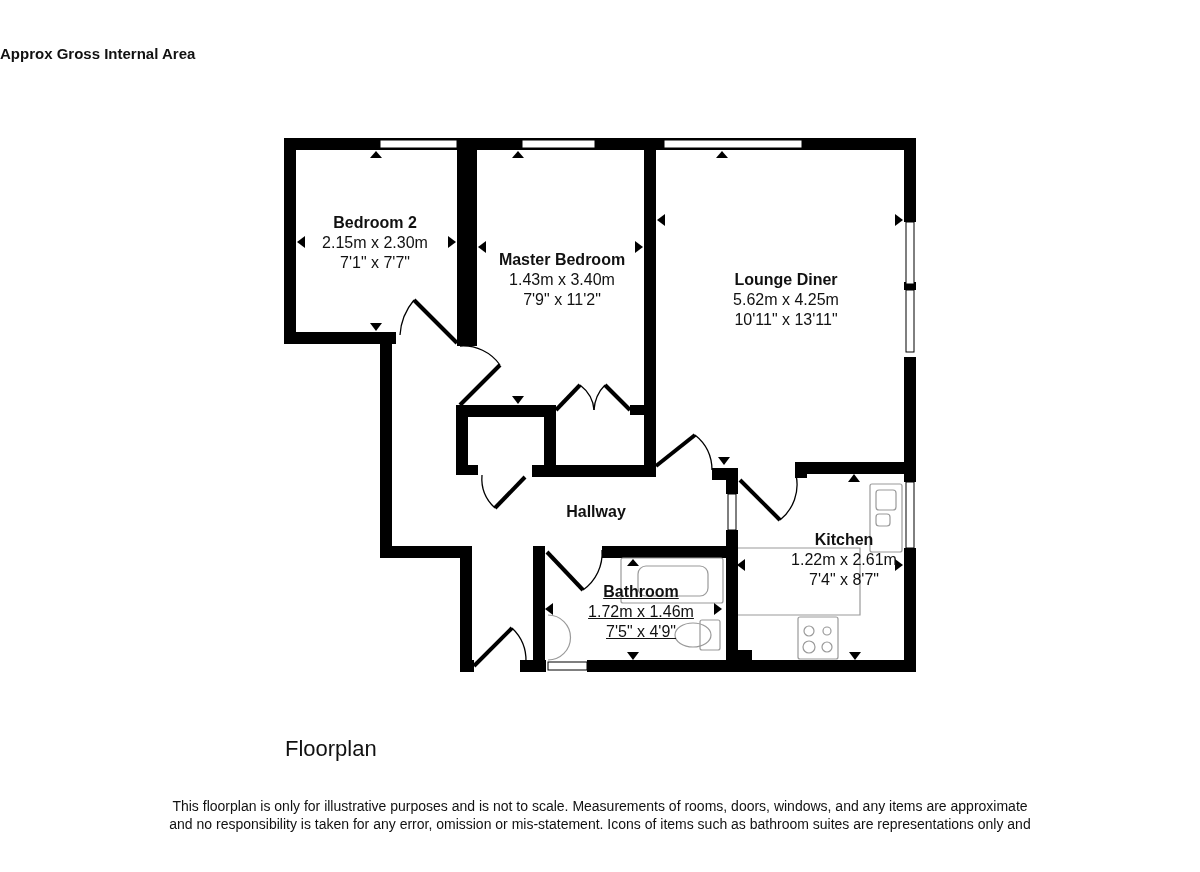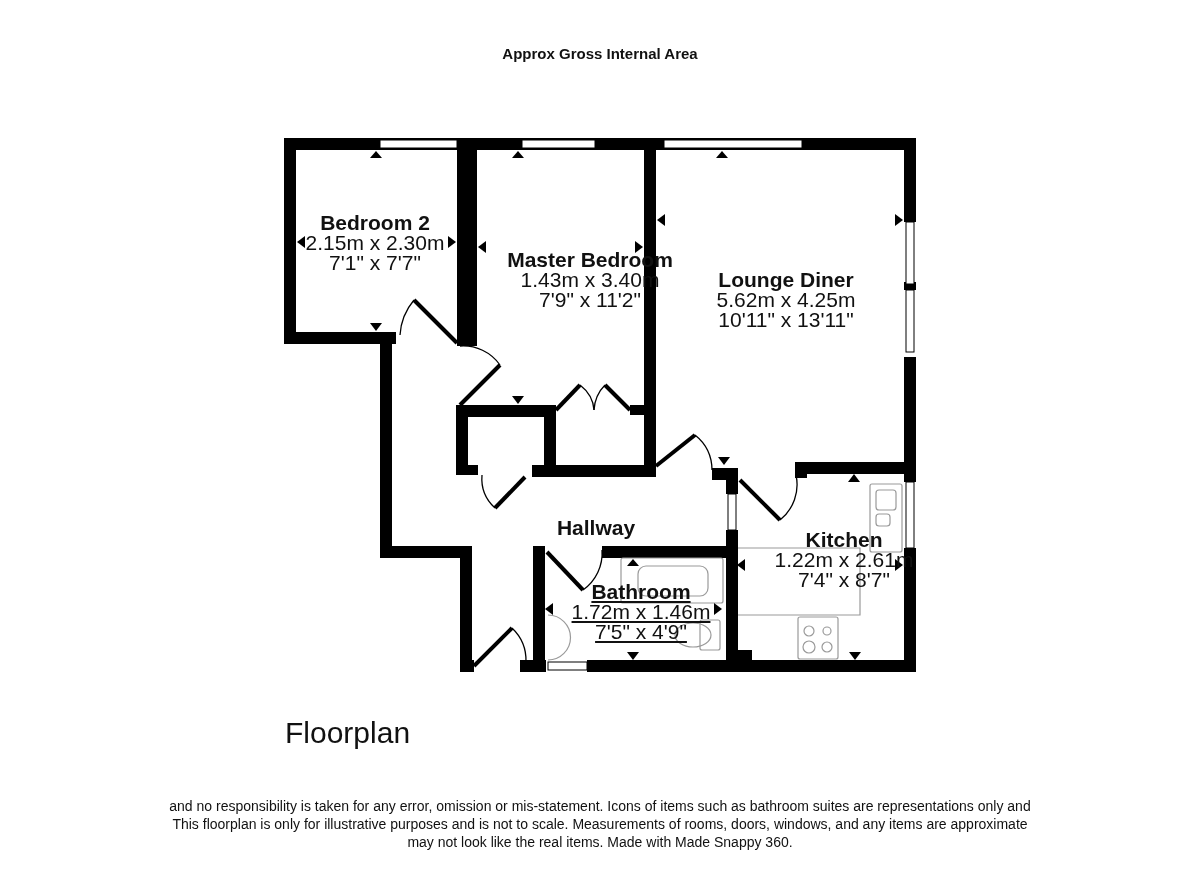--- a/index.html
+++ b/index.html
@@ -1,21 +1,21 @@
 <!DOCTYPE html>
 <html><head>
 <meta charset="utf-8">
 <style>
   html, body { margin: 0; padding: 0; background: #ffffff; }
   body { width: 1200px; height: 872px; position: relative; overflow: hidden; font-family: "Liberation Sans", sans-serif; color: #111; }
-  .header { position: absolute; top: 44px; left: 0; width: 1200px; text-align: center; font-weight: bold; font-size: 15px; line-height: 19px; }
+  .header { position: absolute; top: 44px; left: 0; width: 1200px; text-align: left; font-weight: bold; font-size: 15px; line-height: 19px; }
   .plan { position: absolute; left: 0; top: 0; width: 1200px; height: 872px; }
-  .room-label { position: absolute; text-align: center; font-size: 21px; line-height: 20px; transform: translateX(-50%); white-space: nowrap; }
+  .room-label { position: absolute; text-align: center; font-size: 16px; line-height: 20px; transform: translateX(-50%); white-space: nowrap; }
   .room-label .name { font-weight: bold; }
-  .floor-title { position: absolute; left: 285px; top: 716px; font-size: 30px; }
+  .floor-title { position: absolute; left: 285px; top: 736px; font-size: 22px; }
   .disclaimer { position: absolute; top: 797px; left: 0; width: 1200px; text-align: center; font-size: 14px; line-height: 18px; }
 </style>
 </head>
 <body>
 
 <div class="header">
   <div>Approx Gross Internal Area</div>
 </div>
 
 <svg class="plan" viewBox="0 0 1200 872" xmlns="http://www.w3.org/2000/svg">
@@ -138,43 +138,42 @@
     <polygon points="545,609 553,603 553,615"></polygon>
     <polygon points="722,609 714,603 714,615"></polygon>
   </g>
 </svg>
 
 <div class="room-label" style="left:375px; top:213px;">
   <div class="name">Bedroom 2</div>
   <div>2.15m x 2.30m</div>
   <div>7'1" x 7'7"</div>
 </div>
-<div class="room-label" style="left:562px; top:250px;margin-left:28px;">
+<div class="room-label" style="left:562px; top:250px;">
   <div class="name">Master Bedroom</div>
   <div>1.43m x 3.40m</div>
   <div>7'9" x 11'2"</div>
 </div>
 <div class="room-label" style="left:786px; top:270px;">
   <div class="name">Lounge Diner</div>
   <div>5.62m x 4.25m</div>
   <div>10'11" x 13'11"</div>
 </div>
-<div class="room-label" style="left:596px; top:518px;">
+<div class="room-label" style="left:596px; top:502px;">
   <div class="name">Hallway</div>
 </div>
 <div class="room-label" style="left:641px; top:582px;text-decoration:underline;">
   <div class="name">Bathroom</div>
   <div>1.72m x 1.46m</div>
   <div>7'5" x 4'9"</div>
 </div>
 <div class="room-label" style="left:844px; top:530px;">
   <div class="name">Kitchen</div>
   <div>1.22m x 2.61m</div>
   <div>7'4" x 8'7"</div>
 </div>
 
 <div class="floor-title">Floorplan</div>
 
 <div class="disclaimer">
+  <div>This floorplan is only for illustrative purposes and is not to scale. Measurements of rooms, doors, windows, and any items are approximate</div>
   <div>and no responsibility is taken for any error, omission or mis-statement. Icons of items such as bathroom suites are representations only and</div>
-  <div>This floorplan is only for illustrative purposes and is not to scale. Measurements of rooms, doors, windows, and any items are approximate</div>
-  <div>may not look like the real items. Made with Made Snappy 360.</div>
 </div>
 
 </body></html>

